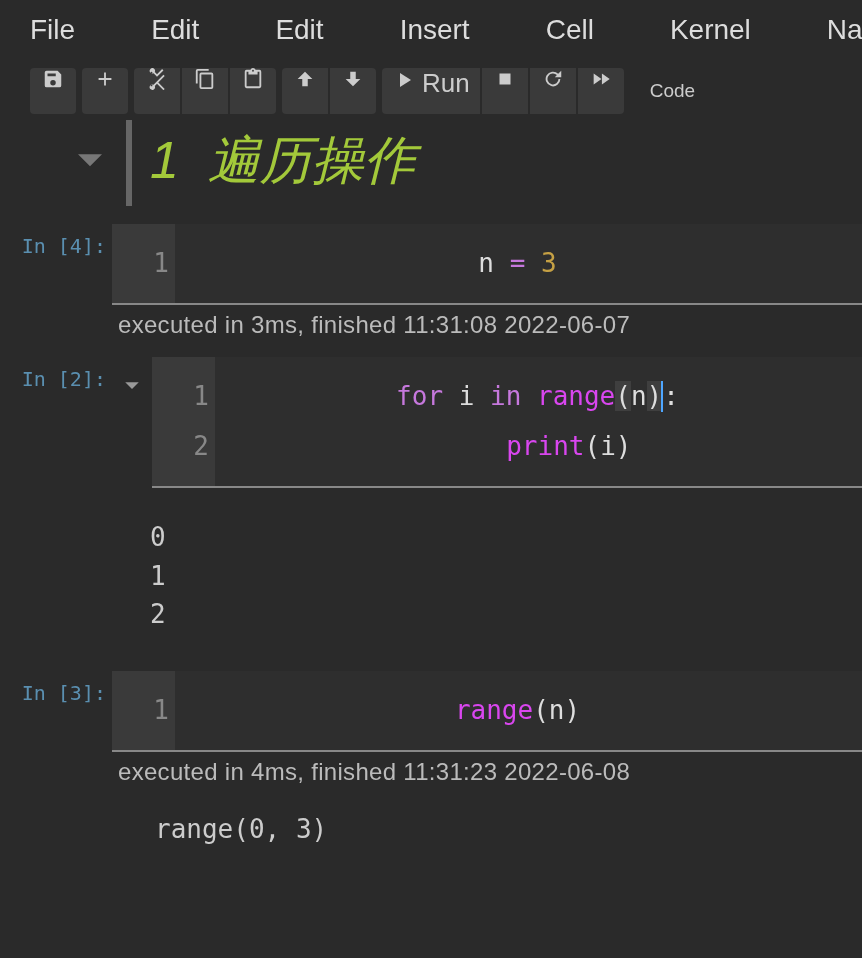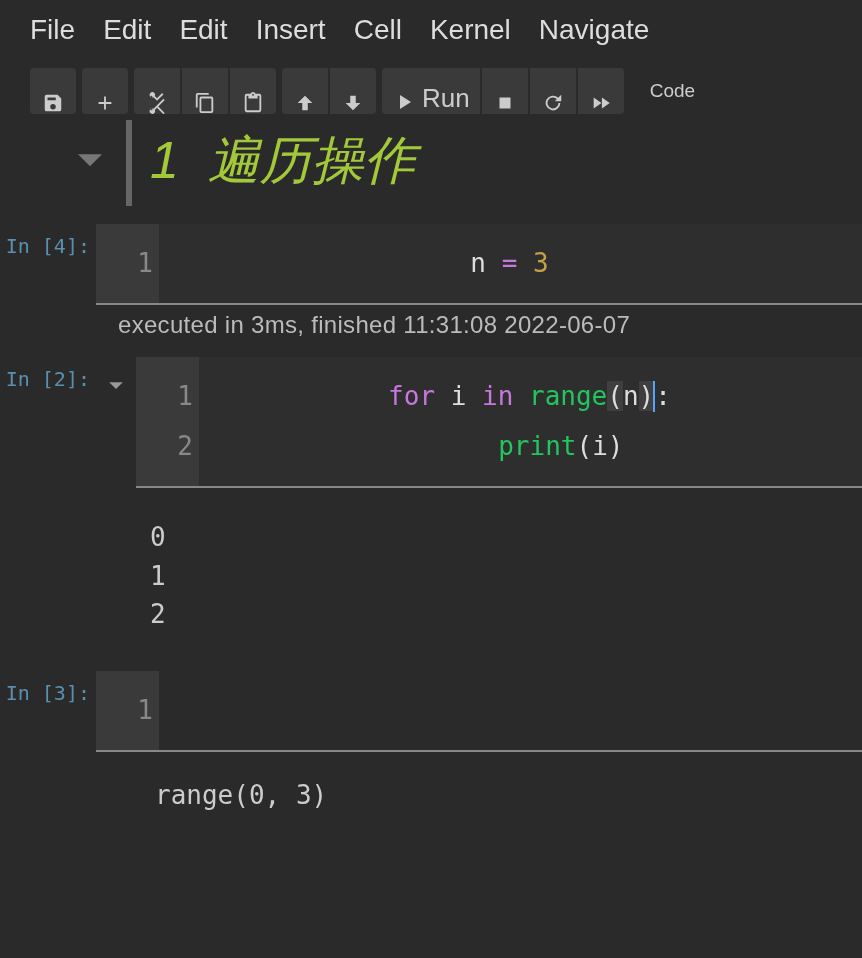--- a/index.html
+++ b/index.html
@@ -6,41 +6,41 @@
 body {
   background: #2a2a2a;
   color: #ccc;
   font-family: -apple-system, "Helvetica Neue", Arial, sans-serif;
   width: 862px;
   height: 958px;
   overflow: hidden;
 }
 .menubar {
   display: flex;
-  gap: 28px;
+  gap: 76px;
   padding: 14px 30px;
   font-size: 28px;
   color: #ddd;
   background: #2a2a2a;
 }
 .menubar span { cursor: pointer; }
 .toolbar {
   display: flex;
   gap: 6px;
   padding: 8px 30px 10px;
   align-items: center;
   background: #2a2a2a;
 }
 .tbtn {
   background: #3a3a3a;
   border-radius: 4px;
   height: 46px;
   min-width: 46px;
   display: flex;
-  align-items: flex-end;
+  align-items: flex-start;
   justify-content: center;
   color: #ccc;
   cursor: pointer;
   padding: 0 10px;
   font-size: 20px;
 }
 .tgroup { display: flex; gap: 2px; }
 .tgroup .tbtn:first-child { border-top-right-radius:0; border-bottom-right-radius:0; }
 .tgroup .tbtn:last-child { border-top-left-radius:0; border-bottom-left-radius:0; }
 .tgroup .tbtn:not(:first-child):not(:last-child){ border-radius:0; }
@@ -79,21 +79,21 @@
   color: #a3c93a;
   font-size: 52px;
   font-weight: 400;
   padding: 6px 0 10px;
 }
 
 
 .cell { margin-top: 18px; }
 .cell-row { display: flex; }
 .prompt {
-  width: 96px;
+  width: 112px;
   text-align: right;
   font-family: Menlo, Consolas, monospace;
   font-size: 20px;
   color: #5a8fb0;
   padding: 10px 6px 0 0;
   flex-shrink: 0;
 }
 .gutter {
   width: 63px;
   background: #3a3a3a;
@@ -139,21 +139,21 @@
   color: #ccc;
   padding: 30px 0 20px 150px;
   line-height: 1.48;
   white-space: pre;
 }
 .output2 { padding: 24px 12px 0 155px; }
 
 
 .kw { color: #c678dd; }
 .op { color: #c678dd; }
-.fn { color: #22c55e; }
+.fn { color: #d946ef; }
 .num { color: #c5a044; }
 .par { color: #ddd; }
 .hlpar { background: #3f3f3f; }
 .cursor { border-left: 2px solid #4ea6ff; display:inline-block; height:1.2em; vertical-align: text-top; margin-left:-1px;}
 .var { color: #ddd; }
 </style>
 </head>
 <body>
 
 <div class="menubar">
@@ -274,17 +274,19 @@
       <div class="output">0
 1
 2</div>
     </div>
     <div class="cell">
       <div class="cell-row">
         <div class="prompt">In [3]:</div>
         <div style="width: 0px;"></div>
         <div class="code-wrap">
           <div class="gutter">1</div>
+          <div class="code"><span class="fn">range</span><span class="par">(</span><span class="var">n</span><span class="par">)</span></div>
         </div>
       </div>
+      <div class="exec-info">executed in 4ms, finished 11:31:23 2022-06-08</div>
       <div class="output output2">range(0, 3)</div>
     </div>
   </div>
 
 </body></html>

